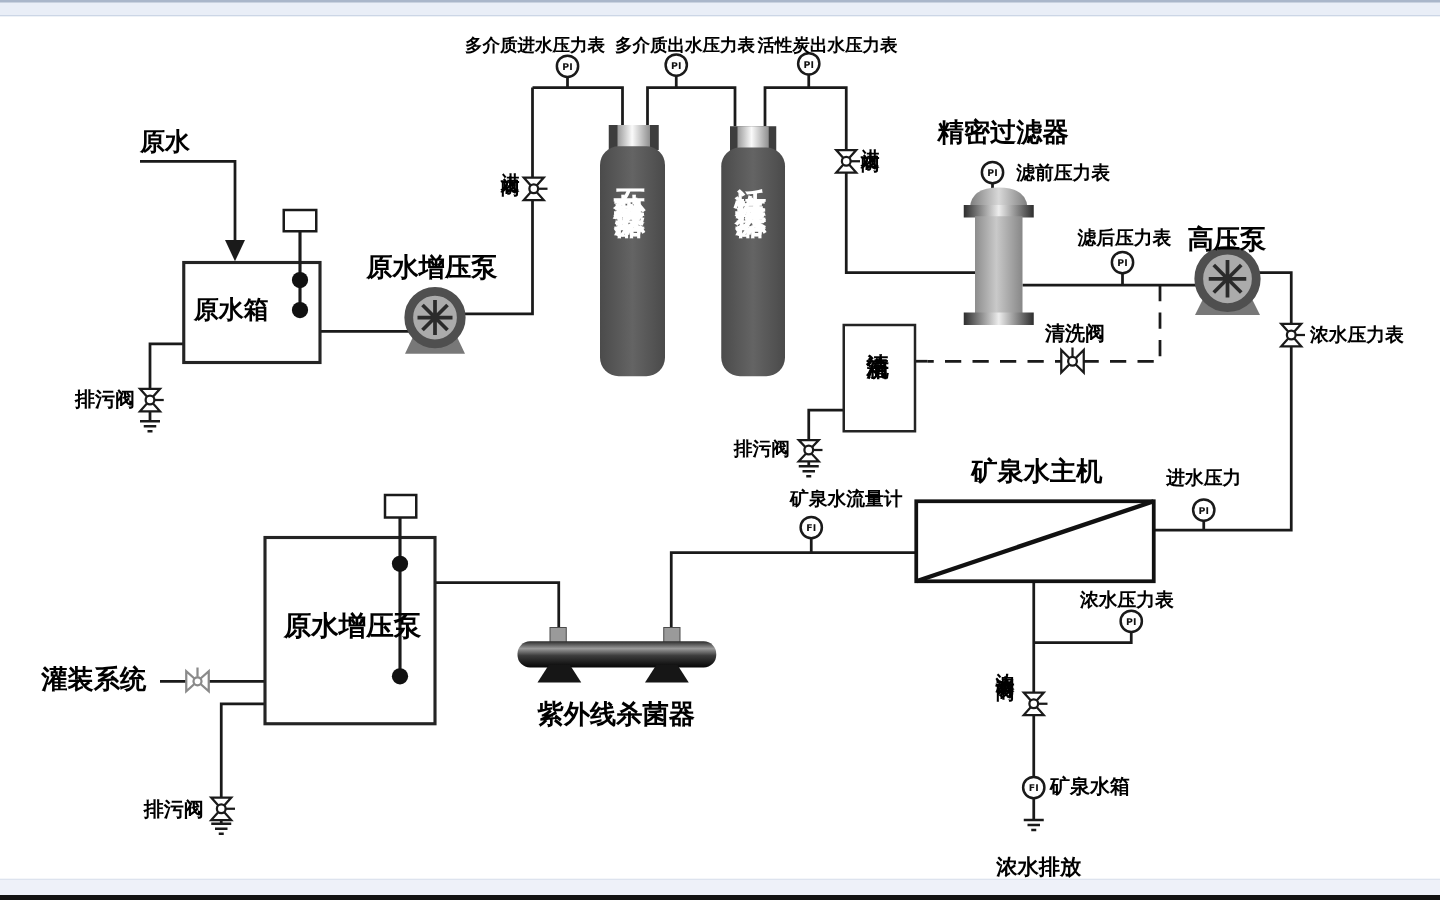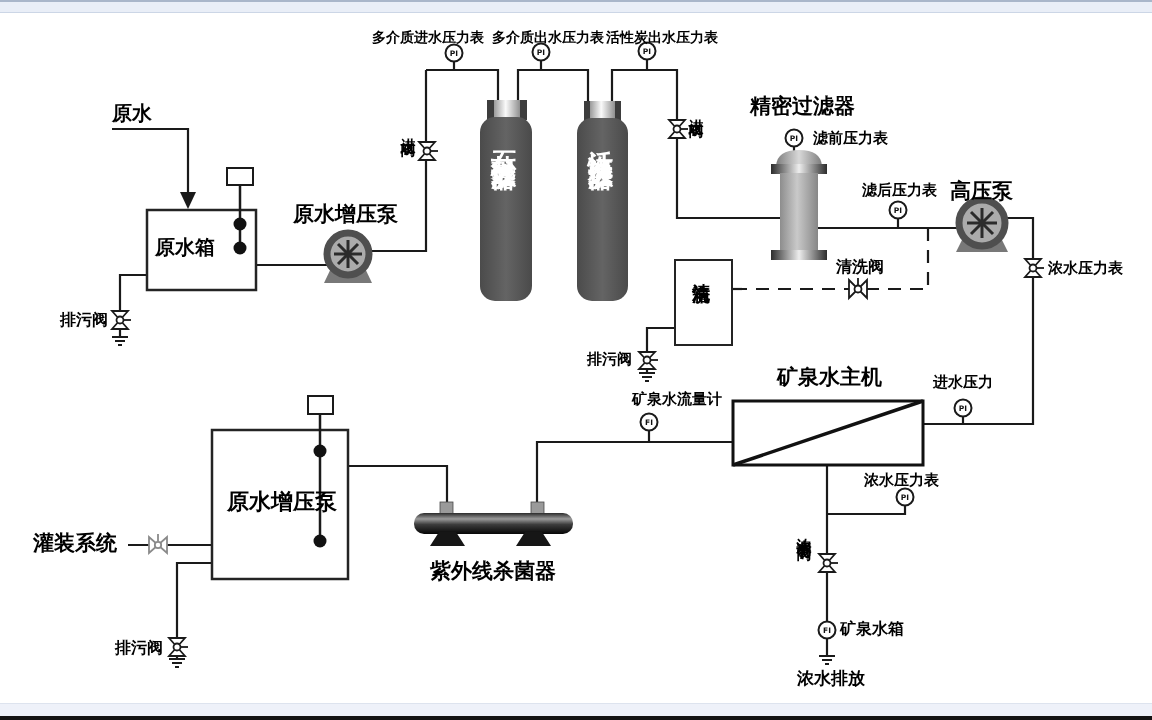--- a/index.html
+++ b/index.html
@@ -21,21 +21,21 @@
   }
   svg{position:absolute;left:0;top:0;}
   .lbl{
     position:absolute;white-space:nowrap;font-weight:bold;color:#000000;line-height:1;
   }
   .vert{
     writing-mode:vertical-rl;text-orientation:upright;letter-spacing:2px;
   }
   .white{color:#ffffff;letter-spacing:3px;}
   .s14{font-size:14px;} .s15{font-size:15px;} .s16{font-size:16px;}
-  .s17{font-size:17px;} .s18{font-size:18px;} .s21{font-size:21px;}
+  .s17{font-size:17px;margin-top:16px;} .s18{font-size:18px;} .s21{font-size:21px;}
   .s22{font-size:22px;} .s24{font-size:20px;} .s25{font-size:25px;}
 </style>
 </head>
 <body>
 
 <div id="stage">
 
   <div class="chrome-top"></div>
 
   <svg width="1152" height="720" viewBox="0 0 1152 720">

